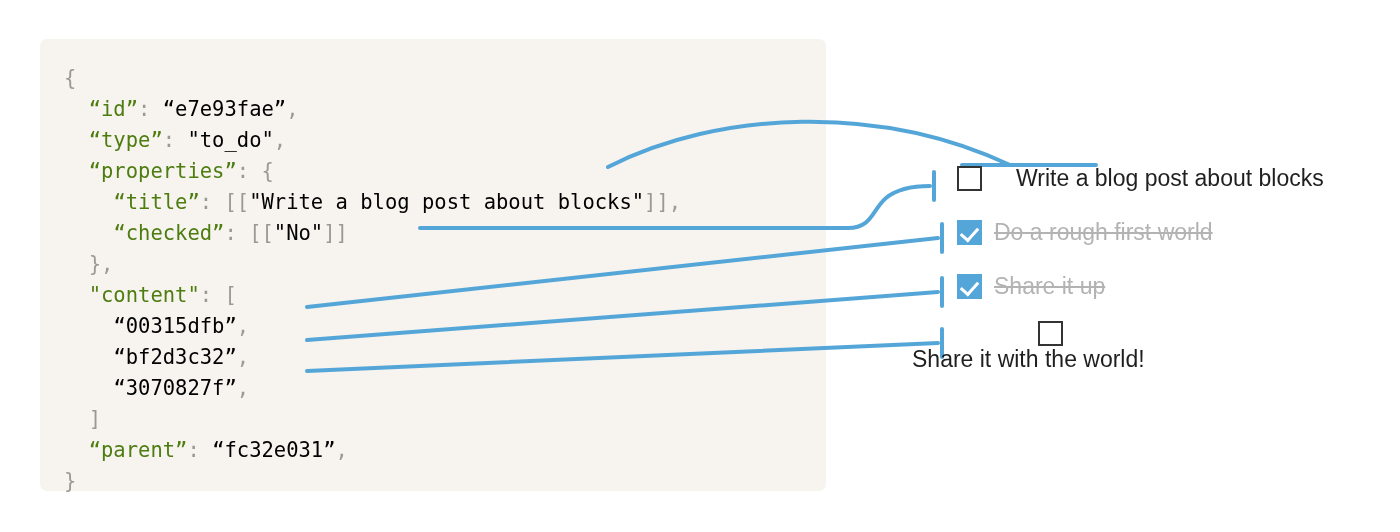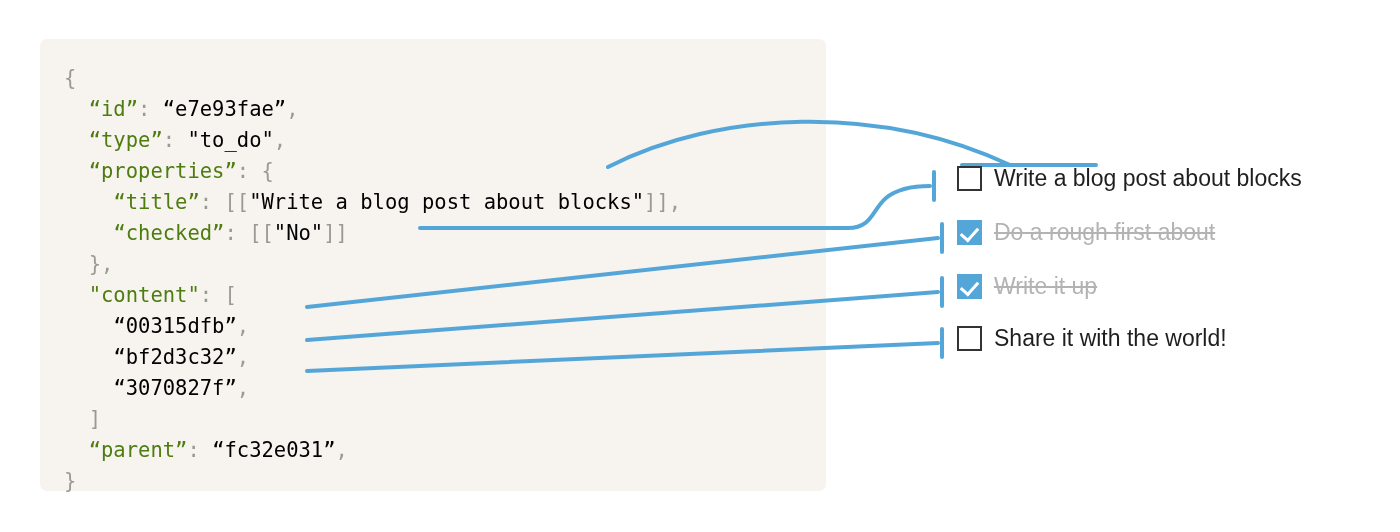--- a/index.html
+++ b/index.html
@@ -65,24 +65,24 @@
     width: 470px;
   }
 
   .todo-row {
     position: absolute;
     left: 0;
     height: 34px;
     display: flex;
     align-items: center;
   }
-  .todo-row.r0 { top: 6px; }
+  .todo-row.r0 { top: 6px; gap: 22px; }
   .todo-row.r1 { top: 60px; }
   .todo-row.r2 { top: 114px; }
-  .todo-row.r3 { top: 166px; }
+  .todo-row.r3 { top: 166px; flex-direction: column; }
 
   .cbox {
     width: 25px;
     height: 25px;
     box-sizing: border-box;
     flex: 0 0 auto;
     margin-left: 57px;
     position: relative;
   }
   .cbox.unchecked {
@@ -149,26 +149,26 @@
 
   <div id="checklist">
 
     <div class="todo-row r0">
       <span class="cbox unchecked"></span>
       <span class="todo-label">Write a blog post about blocks</span>
     </div>
 
     <div class="todo-row r1">
       <span class="cbox checked"></span>
-      <span class="todo-label done">Do a rough first about</span>
+      <span class="todo-label done">Do a rough first world</span>
     </div>
 
     <div class="todo-row r2">
       <span class="cbox checked"></span>
-      <span class="todo-label done">Write it up</span>
+      <span class="todo-label done">Share it up</span>
     </div>
 
     <div class="todo-row r3">
       <span class="cbox unchecked"></span>
       <span class="todo-label">Share it with the world!</span>
     </div>
 
   </div>
 </div>
 

